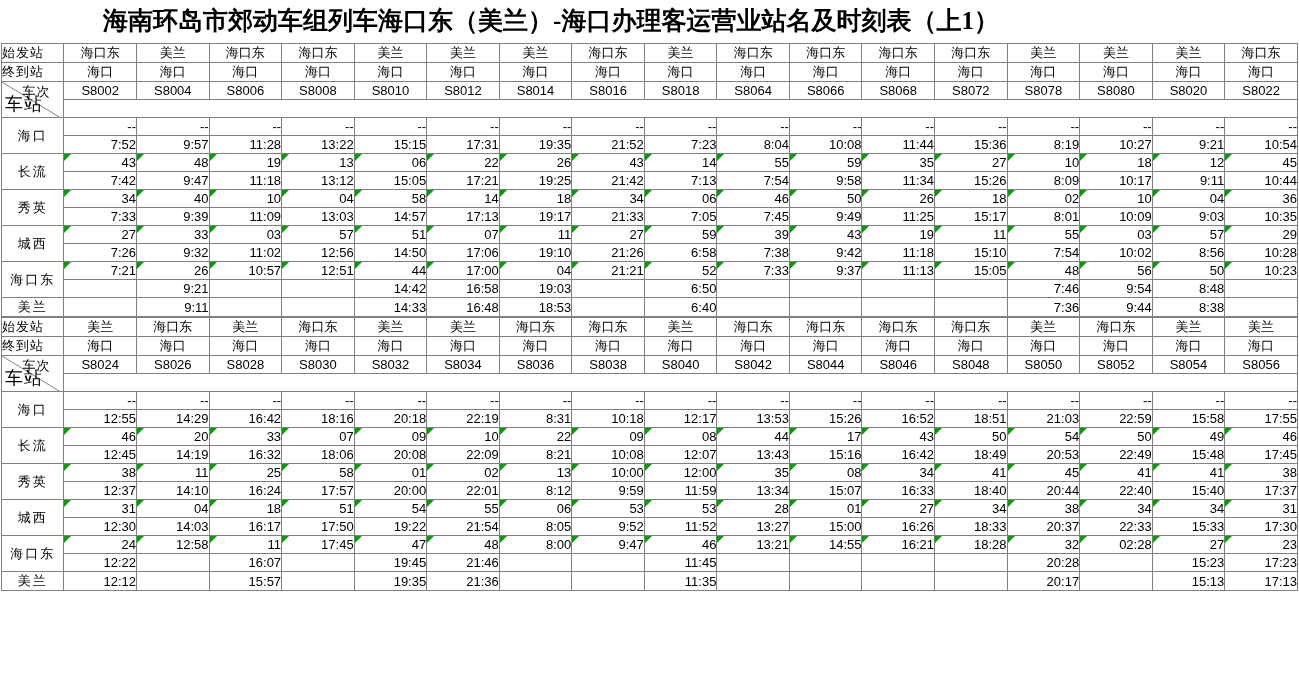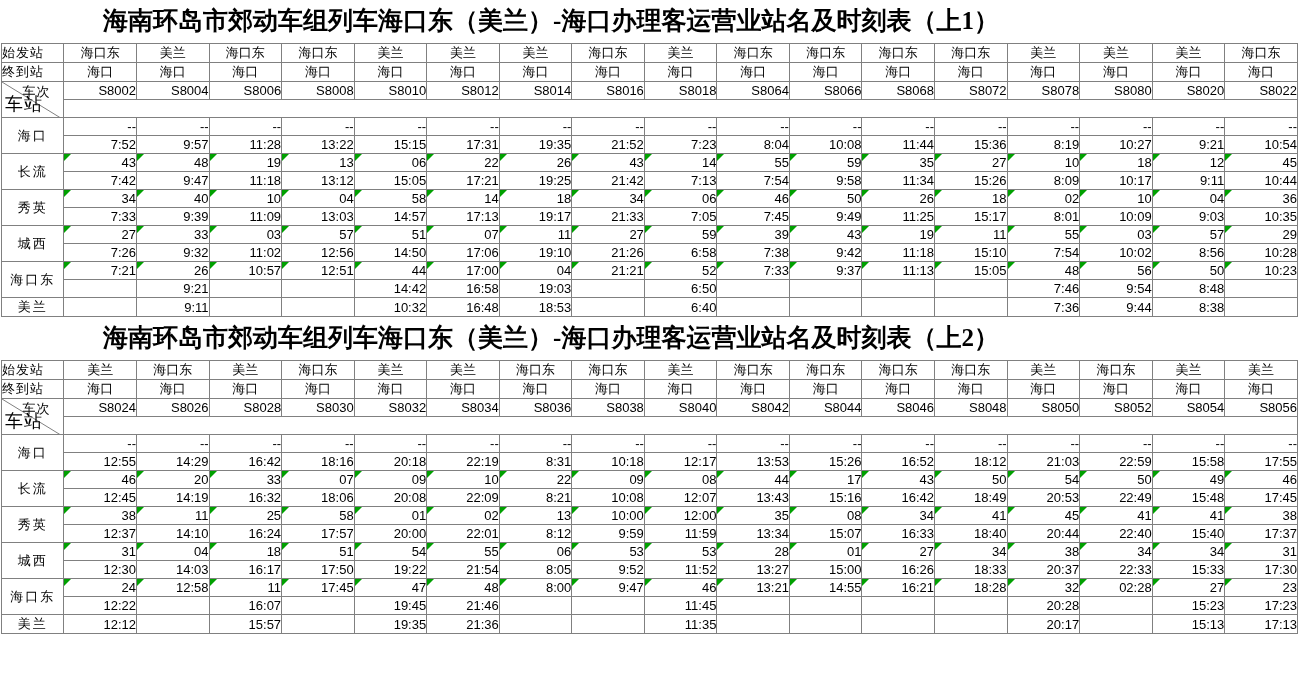--- a/index.html
+++ b/index.html
@@ -44,21 +44,21 @@
   .hdr-label {
     text-align: left;
     font-size: 13.5px;
     letter-spacing: 1px;
   }
   .hcell {
     text-align: center;
     font-size: 13.5px;
   }
   .tnum {
-    text-align: right;
+    text-align: center;
     font-size: 12.5px;
     font-family: "Liberation Sans", "DejaVu Sans", sans-serif;
   }
   .stname {
     text-align: center;
     font-size: 13.5px;
     letter-spacing: 2px;
   }
   .arr, .dep {
     text-align: right;
@@ -406,38 +406,37 @@
         <td class="dep">8:48</td>
         <td class="dep"></td>
       </tr>
 
       <tr>
         <td class="stname">美兰</td>
         <td class="arr"></td>
         <td class="arr">9:11</td>
         <td class="arr"></td>
         <td class="arr"></td>
-        <td class="arr">10:32</td>
+        <td class="arr">14:33</td>
         <td class="arr">16:48</td>
         <td class="arr">18:53</td>
         <td class="arr"></td>
         <td class="arr">6:40</td>
         <td class="arr"></td>
         <td class="arr"></td>
         <td class="arr"></td>
         <td class="arr"></td>
         <td class="arr">7:36</td>
         <td class="arr">9:44</td>
         <td class="arr">8:38</td>
         <td class="arr"></td>
       </tr>
     </tbody>
   </table>
 
-  <div class="title">海南环岛市郊动车组列车海口东（美兰）-海口办理客运营业站名及时刻表（上2）</div>
   <table class="tt">
     <colgroup>
       <col style="width:62px">
       <col style="width:72px">
         <col style="width:72px">
         <col style="width:72px">
         <col style="width:72px">
       <col style="width:72px">
         <col style="width:72px">
         <col style="width:72px">
@@ -551,21 +550,21 @@
         <td class="dep">16:42</td>
         <td class="dep">18:16</td>
         <td class="dep">20:18</td>
         <td class="dep">22:19</td>
         <td class="dep">8:31</td>
         <td class="dep">10:18</td>
         <td class="dep">12:17</td>
         <td class="dep">13:53</td>
         <td class="dep">15:26</td>
         <td class="dep">16:52</td>
-        <td class="dep">18:12</td>
+        <td class="dep">18:51</td>
         <td class="dep">21:03</td>
         <td class="dep">22:59</td>
         <td class="dep">15:58</td>
         <td class="dep">17:55</td>
       </tr>
 
       <tr>
         <td class="stname" rowspan="2">长流</td>
         <td class="arr mark">46</td>
         <td class="arr mark">20</td>

